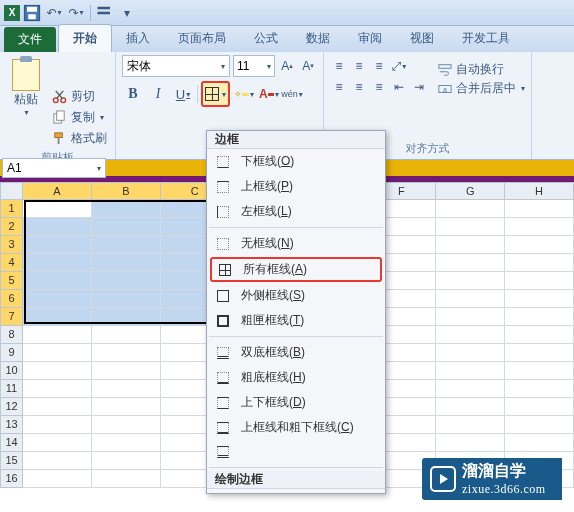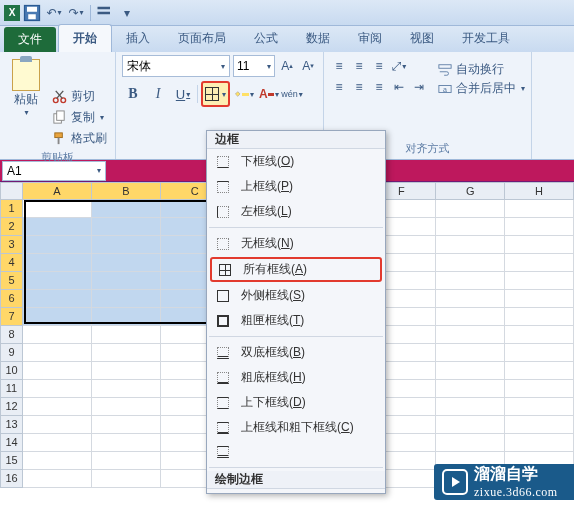--- a/index.html
+++ b/index.html
@@ -49,21 +49,21 @@
 .border-btn-hl .bx::after { top: 50%; left: 0; right: 0; height: 1px; }
 .color-underbar { width: 14px; height: 3px; }
 .caret { font-size: 8px; color: #3b5a82; margin-left: 1px; }
 
 .align-group .align-body { display: flex; flex-direction: column; gap: 3px; padding-top: 2px; }
 .align-row { display: flex; gap: 2px; align-items: center; }
 .wrap-btns { display: flex; flex-direction: column; gap: 2px; padding-top: 6px; margin-left: 6px; }
 .wrap-btns div { display: flex; align-items: center; gap: 4px; color: #3b5a82; font-size: 12px; cursor: pointer; }
 
 
-.name-row { height: 22px; background: #be185d; border-bottom: 1px solid #701a75; display: flex; align-items: center; }
+.name-row { height: 22px; background: #eab308; border-bottom: 6px solid #701a75; display: flex; align-items: center; }
 .name-box { width: 104px; height: 20px; background: #fff; border: 1px solid #a7bcd8; margin-left: 2px; display: flex; align-items: center; padding: 0 4px; justify-content: space-between; font-family: Arial; }
 
 
 .grid { background: #fff; }
 .col-headers { display: flex; height: 18px; }
 .corner { width: 24px; border: 1px solid #bcc7d4; background: #e9eef5; }
 .ch { width: 72px; border: 1px solid #bcc7d4; border-left: none; background: #e9eef5; text-align: center; font-size: 11px; color: #333; line-height: 16px; }
 .ch.sel { background: #ffd768; }
 .row { display: flex; height: 18px; }
 .rh { width: 24px; border: 1px solid #bcc7d4; border-top: none; background: #e9eef5; text-align: center; font-size: 11px; color: #333; line-height: 16px; }
@@ -90,21 +90,21 @@
 .mi-box.all::before { left: 50%; top: 0; bottom: 0; width: 1px; }
 .mi-box.all::after { top: 50%; left: 0; right: 0; height: 1px; }
 .mi-box.outside { border: 1.5px solid #333; }
 .mi-box.thick { border: 2.5px solid #333; }
 .mi-box.dbot { border-bottom: 3px double #333; }
 .mi-box.thbot { border-bottom: 2.5px solid #333; }
 .mi-box.topbot { border-top: 1.5px solid #333; border-bottom: 1.5px solid #333; }
 .underline-key { text-decoration: underline; }
 
 
-.watermark { position: absolute; right: 0; bottom: 12px; width: 140px; height: 36px; background: #1a5a8a; color: #fff; display: flex; align-items: center; gap: 6px; padding: 0 8px; border-radius: 3px 0 0 3px; }
+.watermark { position: absolute; right: 12px; bottom: 12px; width: 140px; height: 42px; background: #1a5a8a; color: #fff; display: flex; align-items: center; gap: 6px; padding: 0 8px; border-radius: 3px 0 0 3px; }
 .watermark .play { width: 26px; height: 26px; border: 2px solid #fff; border-radius: 5px; display: flex; align-items: center; justify-content: center; }
 .watermark .play::after { content: ""; border-left: 8px solid #fff; border-top: 5px solid transparent; border-bottom: 5px solid transparent; margin-left: 2px; }
 .watermark .txt1 { font-size: 16px; font-weight: bold; }
 .watermark .txt2 { font-size: 12px; letter-spacing: .5px; font-family: Liberation Serif, serif; }
 </style>
 </head>
 <body>
 
 <div class="qat">
   <div class="app-icon">X</div>

